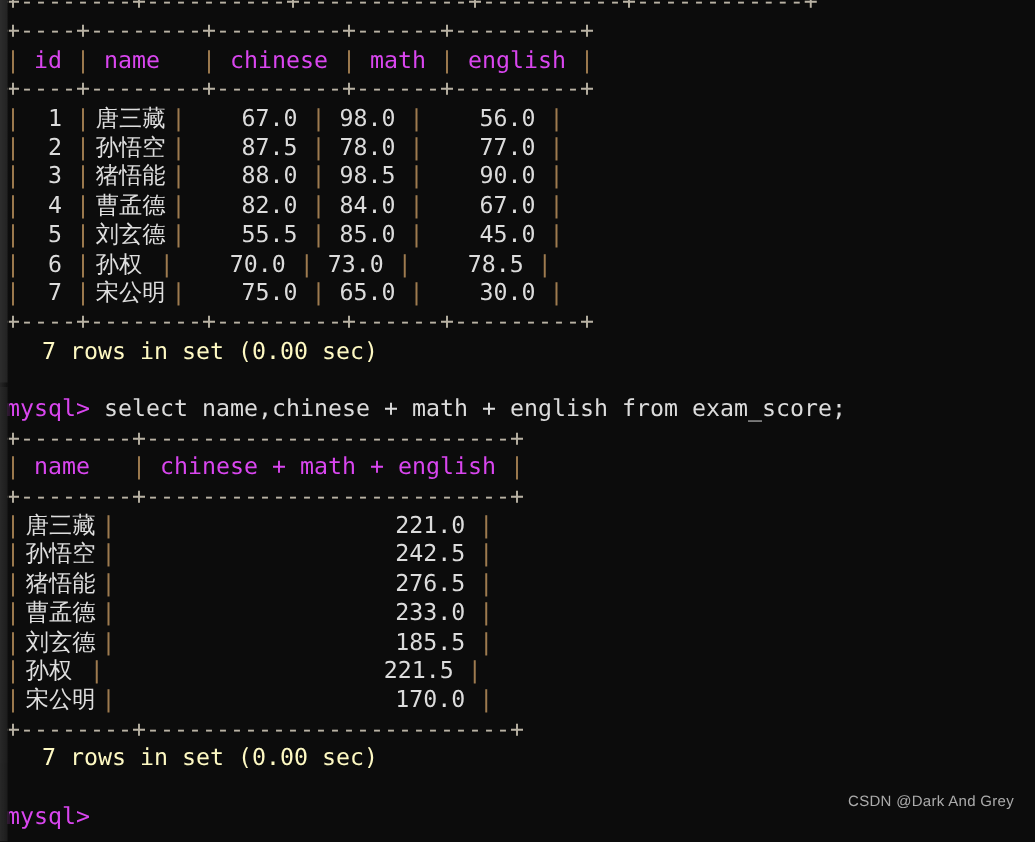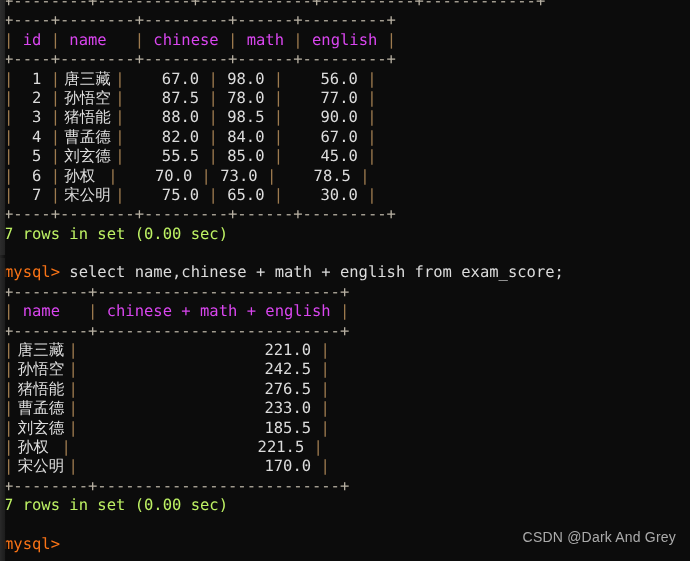--- a/index.html
+++ b/index.html
@@ -80,31 +80,31 @@
   .line {
     display: block;
     height: 19.4px;
     white-space: pre;
   }
 
   .rule   { color: #b9b2a4; }
   .pipe   { color: #9e7b4f; }
   .hdr    { color: #d946ef; }
   .val    { color: #dcdcdc; }
-  .cjk    { color: #dedede; font-family: Liberation Sans, sans-serif; }
-  .prompt { color: #f97316; }
-  .stat   { color: #bef264; }
+  .cjk    { color: #dedede; font-family: Liberation Serif, serif; }
+  .prompt { color: #d946ef; }
+  .stat   { color: #fef9c3; margin-left: 24px; }
 
   .watermark {
     position: absolute;
     right: 14px;
     top: 529px;
     color: #b9b9b9;
     font-family: "Liberation Sans", sans-serif;
-    font-size: 14px;
+    font-size: 10px;
     letter-spacing: 0.2px;
     z-index: 4;
     opacity: 0.92;
   }
 
   .cursorline { }
 </style>
 </head>
 <body>
 

